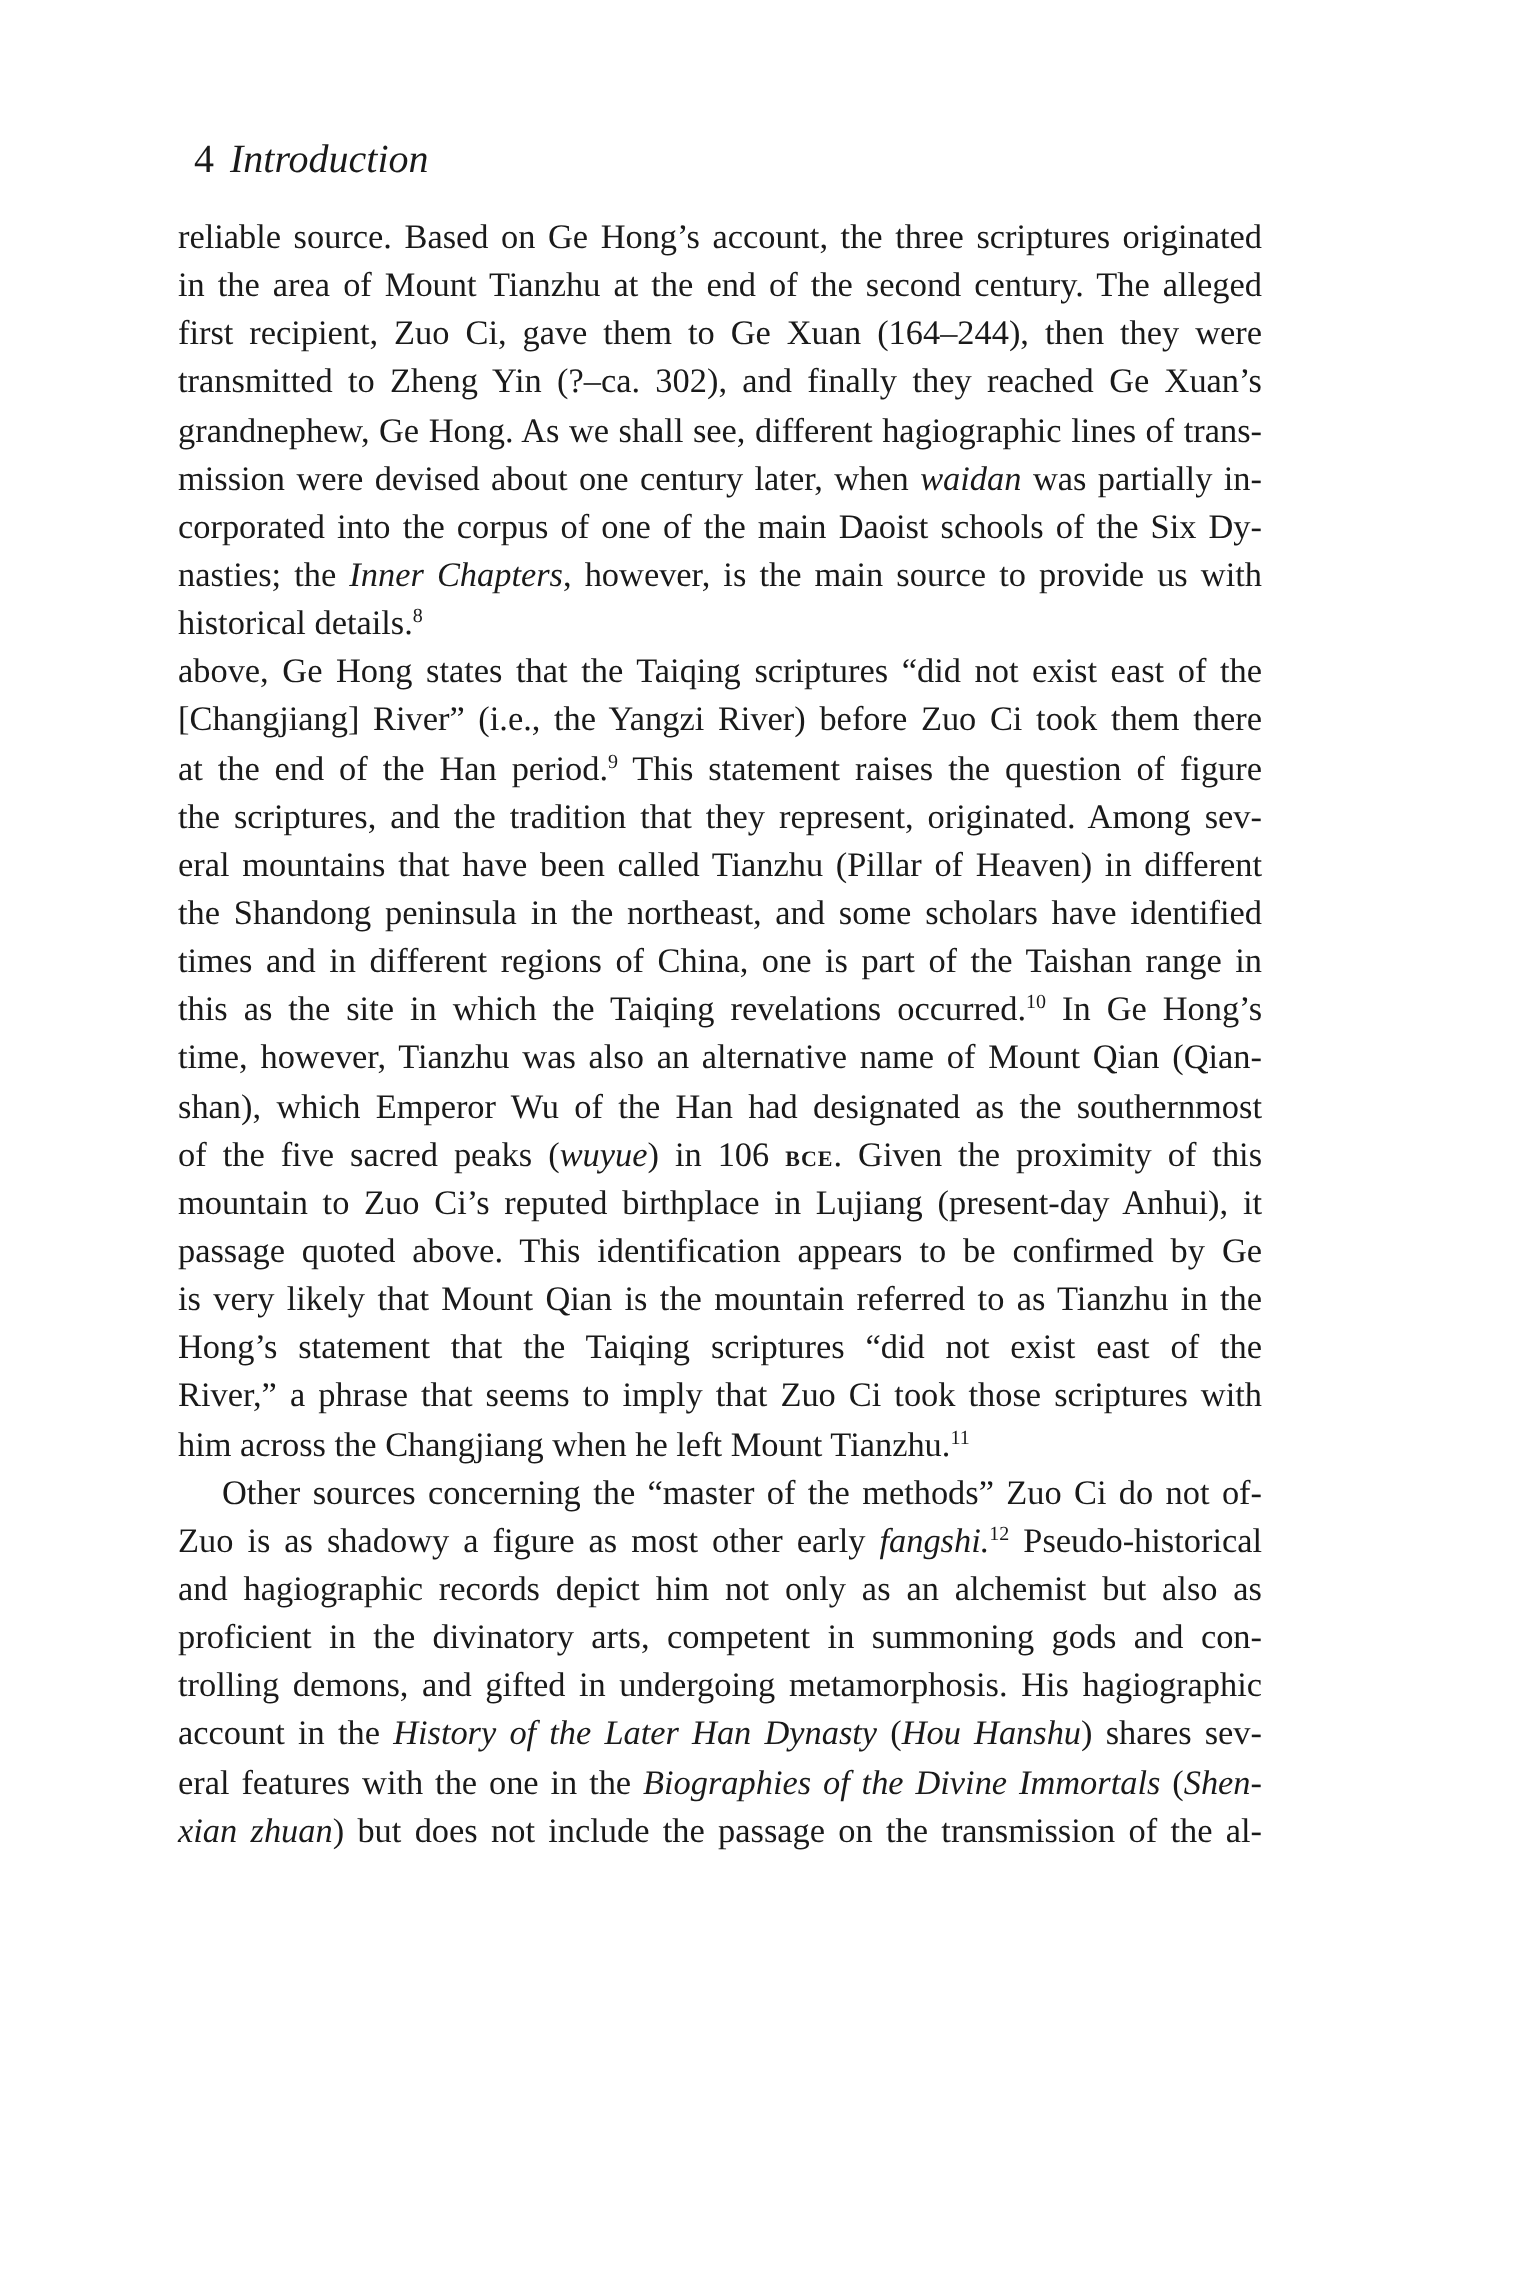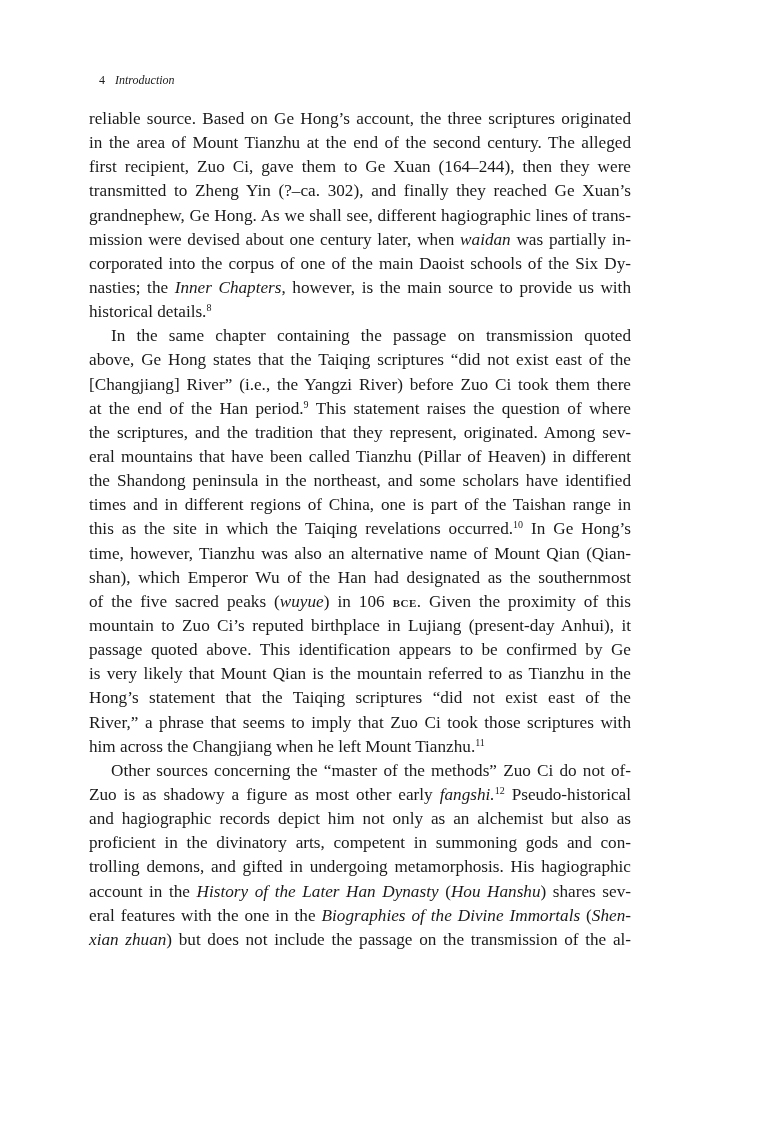--- a/index.html
+++ b/index.html
@@ -1,19 +1,19 @@
 <!DOCTYPE html>
 <html><head>
 <meta charset="utf-8">
 <style>
   html, body { margin: 0; padding: 0; background: #ffffff; }
   body { width: 765px; height: 1140px; position: relative; overflow: hidden; }
   .page { position: absolute; left: 89px; top: 0; width: 542px; color: #1a1a1a;
           font-family: "Liberation Serif", "DejaVu Serif", serif; }
-  .running-head { position: absolute; top: 70px; left: 0; font-size: 12px; line-height: 20px; white-space: nowrap; text-align: center; }
+  .running-head { position: absolute; top: 70px; left: 0; font-size: 20px; line-height: 20px; white-space: nowrap; text-align: center; }
   .running-head .pgnum { display: inline-block; width: 26px; }
   .running-head .title { font-style: italic; }
   .body { position: absolute; top: 107px; left: 0; width: 542px; }
   .line { display: block; height: 24.15px; line-height: 24.15px; font-size: 17.2px;
           white-space: nowrap; text-align: justify; text-align-last: justify; }
   .line.last { text-align-last: left; }
   .line.indent { padding-left: 22px; }
   i { font-style: italic; margin-top: 32px; }
   sup { font-size: 10px; line-height: 0; vertical-align: 6px; }
   .sc { font-variant: small-caps; font-size: 15px; letter-spacing: 0.5px; font-weight: bold; }
@@ -28,24 +28,23 @@
   <div class="body" id="body">
       <div class="line"><span>reliable source. Based on Ge Hong’s account, the three scriptures originated</span></div>
       <div class="line"><span>in the area of Mount Tianzhu at the end of the second century. The alleged</span></div>
       <div class="line"><span>first recipient, Zuo Ci, gave them to Ge Xuan (164–244), then they were</span></div>
       <div class="line"><span>transmitted to Zheng Yin (?–ca. 302), and finally they reached Ge Xuan’s</span></div>
       <div class="line"><span>grandnephew, Ge Hong. As we shall see, different hagiographic lines of trans-</span></div>
       <div class="line"><span>mission were devised about one century later, when </span><i>waidan</i><span> was partially in-</span></div>
       <div class="line"><span>corporated into the corpus of one of the main Daoist schools of the Six Dy-</span></div>
       <div class="line"><span>nasties; the </span><i>Inner Chapters</i><span>, however, is the main source to provide us with</span></div>
       <div class="line last"><span>historical details.</span><sup>8</sup></div>
-      <div class="line indent"><span>In the same chapter containing the passage on transmission quoted</span></div>
       <div class="line"><span>above, Ge Hong states that the Taiqing scriptures “did not exist east of the</span></div>
       <div class="line"><span>[Changjiang] River” (i.e., the Yangzi River) before Zuo Ci took them there</span></div>
-      <div class="line"><span>at the end of the Han period.</span><sup>9</sup><span> This statement raises the question of where</span></div>
+      <div class="line"><span>at the end of the Han period.</span><sup>9</sup><span> This statement raises the question of figure</span></div>
       <div class="line"><span>the scriptures, and the tradition that they represent, originated. Among sev-</span></div>
       <div class="line"><span>eral mountains that have been called Tianzhu (Pillar of Heaven) in different</span></div>
       <div class="line"><span>the Shandong peninsula in the northeast, and some scholars have identified</span></div>
       <div class="line"><span>times and in different regions of China, one is part of the Taishan range in</span></div>
       <div class="line"><span>this as the site in which the Taiqing revelations occurred.</span><sup>10</sup><span> In Ge Hong’s</span></div>
       <div class="line"><span>time, however, Tianzhu was also an alternative name of Mount Qian (Qian-</span></div>
       <div class="line"><span>shan), which Emperor Wu of the Han had designated as the southernmost</span></div>
       <div class="line"><span>of the five sacred peaks (</span><i>wuyue</i><span>) in 106 </span><span class="sc">bce</span><span>. Given the proximity of this</span></div>
       <div class="line"><span>mountain to Zuo Ci’s reputed birthplace in Lujiang (present-day Anhui), it</span></div>
       <div class="line"><span>passage quoted above. This identification appears to be confirmed by Ge</span></div>

